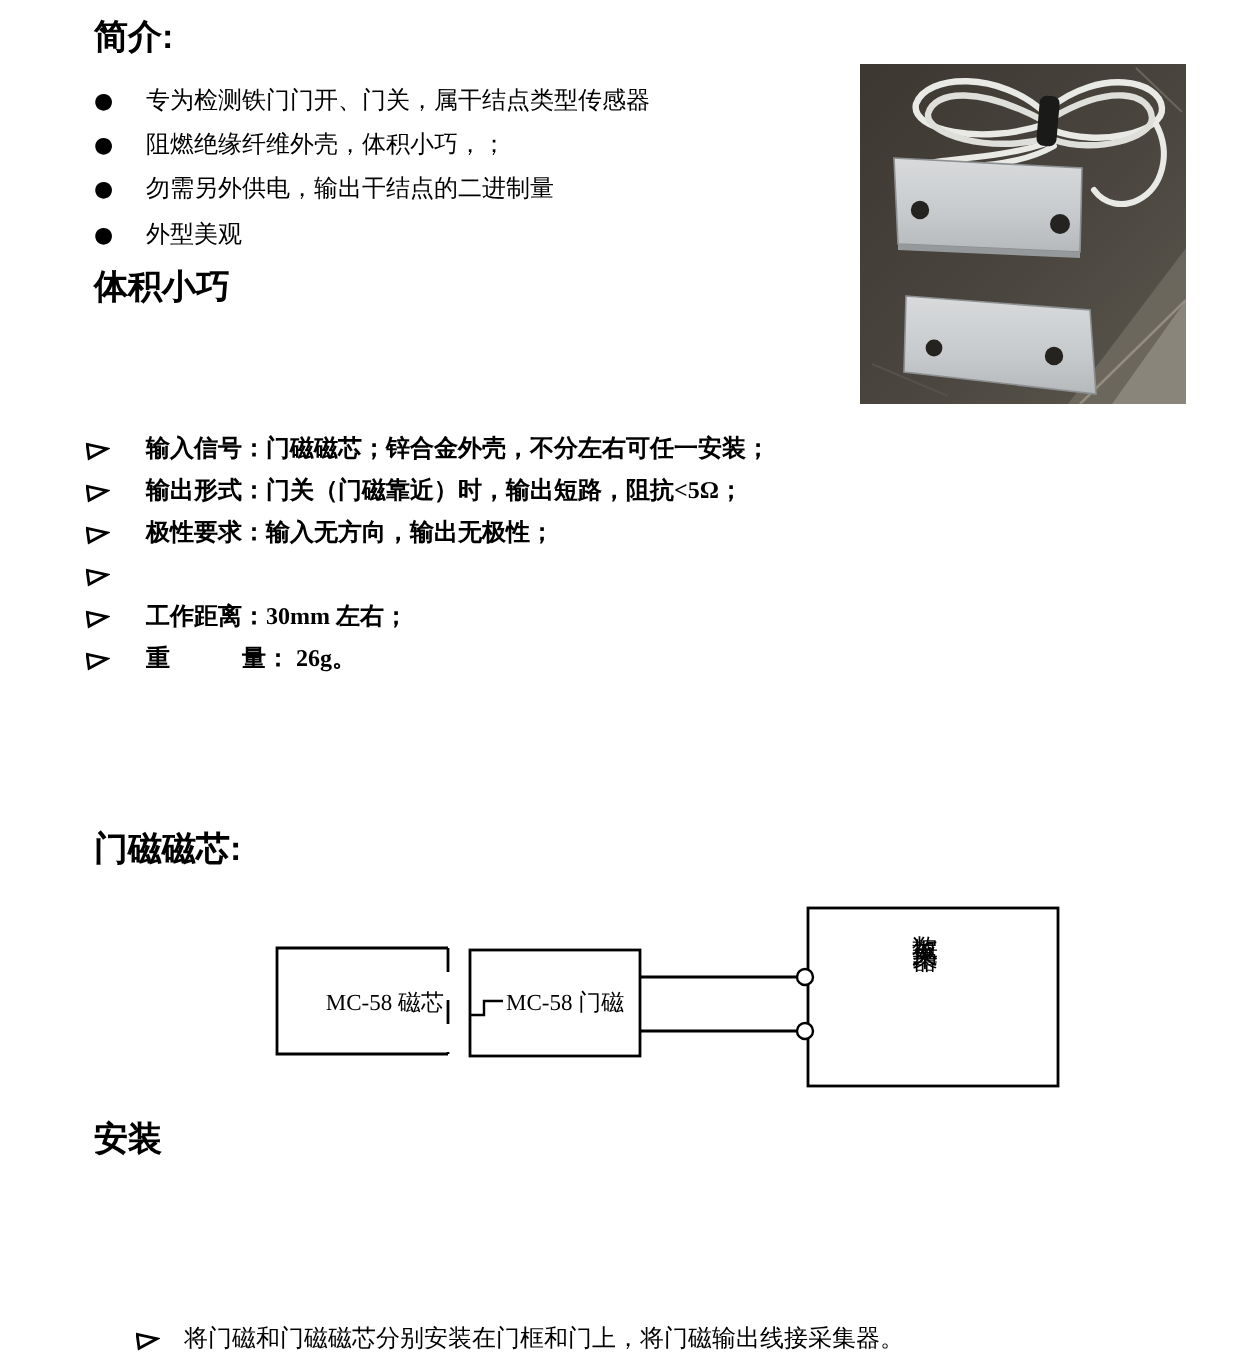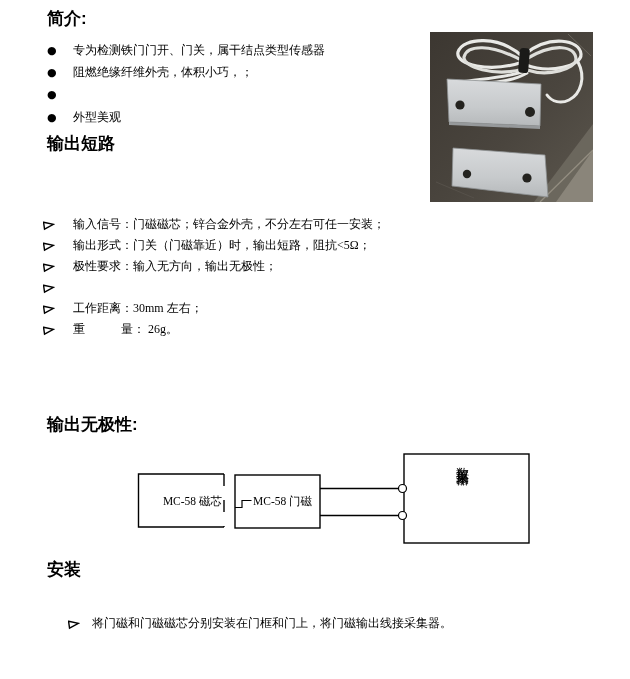--- a/index.html
+++ b/index.html
@@ -22,25 +22,25 @@
   .row{display:flex;align-items:center;}
   .bullet-cell{display:inline-block;flex:0 0 26px;}
   .dot{font-family:"DejaVu Sans",sans-serif;font-size:11px;line-height:1;}
   .arrow-cell{display:inline-block;flex:0 0 30px;}
   .arrow-cell svg{display:block;}
 
   #intro-list{left:47px;top:39px;}
   #intro-list .row{height:22.4px;}
 
   #specs-list{left:43px;top:214px;}
-  #specs-list .row{height:21px;}
+  #specs-list .row{height:21px;font-weight:bold;}
   #specs-list .row.cont{padding-left:74px;}
 
   #install-list{left:68px;top:613px;}
-  #install-list .row{height:21px;}
+  #install-list .row{height:21px;margin-top:46px;}
   #install-list .arrow-cell{flex:0 0 24px;}
 
   #diagram{position:absolute;left:122px;top:448px;width:420px;height:100px;}
   #diagram svg{position:absolute;left:0;top:0;}
   #diagram text{
     font-family:"Liberation Serif","DejaVu Serif",serif;
     font-size:11.5px;fill:#000;
   }
   #collector-label{
     position:absolute;left:334px;top:9px;height:84px;
@@ -60,20 +60,21 @@
     <div class="row">
       <span class="bullet-cell"><span class="dot">●</span></span>
       <span>专为检测铁门门开、门关，属干结点类型传感器</span>
     </div>
     <div class="row">
       <span class="bullet-cell"><span class="dot">●</span></span>
       <span>阻燃绝缘纤维外壳，体积小巧，；</span>
     </div>
     <div class="row">
       <span class="bullet-cell"><span class="dot">●</span></span>
+      <span>勿需另外供电，输出干结点的二进制量</span>
     </div>
     <div class="row">
       <span class="bullet-cell"><span class="dot">●</span></span>
       <span>外型美观</span>
     </div>
   </div>
 
   <svg id="photo" width="163" height="170" viewBox="0 0 163 170" xmlns="http://www.w3.org/2000/svg">
     <defs>
       <linearGradient id="bgGrad" x1="0" y1="0" x2="1" y2="1">
@@ -111,21 +112,21 @@
       <circle cx="30" cy="73" r="4.6" fill="#24231f"></circle>
       <circle cx="100" cy="80" r="5" fill="#24231f"></circle>
     </g>
     <g>
       <polygon points="23,116 115,123 118,165 22,154" fill="url(#plateGrad)" stroke="#8d9092" stroke-width="0.8"></polygon>
       <circle cx="37" cy="142" r="4.2" fill="#24231f"></circle>
       <circle cx="97" cy="146" r="4.6" fill="#24231f"></circle>
     </g>
   </svg>
 
-  <div class="heading" id="specs-title">输出短路</div>
+  <div class="heading" id="specs-title">体积小巧</div>
   <div class="list" id="specs-list">
     <div class="row">
       <span class="arrow-cell">
           <svg width="12" height="12" viewBox="0 0 12 12">
             <polygon points="1,2.5 10.5,6 1,9.5" fill="#fff" stroke="#000" stroke-width="1.4" transform="rotate(-8 6 6)"></polygon>
           </svg>
         </span>
       <span>输入信号：门磁磁芯；锌合金外壳，不分左右可任一安装；</span>
     </div>
     <div class="row">
@@ -162,21 +163,21 @@
     <div class="row">
       <span class="arrow-cell">
           <svg width="12" height="12" viewBox="0 0 12 12">
             <polygon points="1,2.5 10.5,6 1,9.5" fill="#fff" stroke="#000" stroke-width="1.4" transform="rotate(-8 6 6)"></polygon>
           </svg>
         </span>
       <span>重　　　量： 26g。</span>
     </div>
   </div>
 
-  <div class="heading" id="app-title">输出无极性:</div>
+  <div class="heading" id="app-title">门磁磁芯:</div>
   <div id="diagram">
     <svg width="420" height="100" viewBox="0 0 420 100" xmlns="http://www.w3.org/2000/svg">
       <g fill="none" stroke="#000" stroke-width="1.4">
         <path d="M102,26 H16.5 V79 H102"></path>
         <line x1="102" y1="26" x2="102" y2="79" stroke-dasharray="12 14"></line>
         <rect x="113" y="27" width="85" height="53"></rect>
         <path d="M113,59.5 h7 v-7 h9.5" stroke-width="1.2"></path>
         <rect x="282" y="6" width="125" height="89"></rect>
         <line x1="198" y1="40.5" x2="276.5" y2="40.5"></line>
         <line x1="198" y1="67.5" x2="276.5" y2="67.5"></line>

